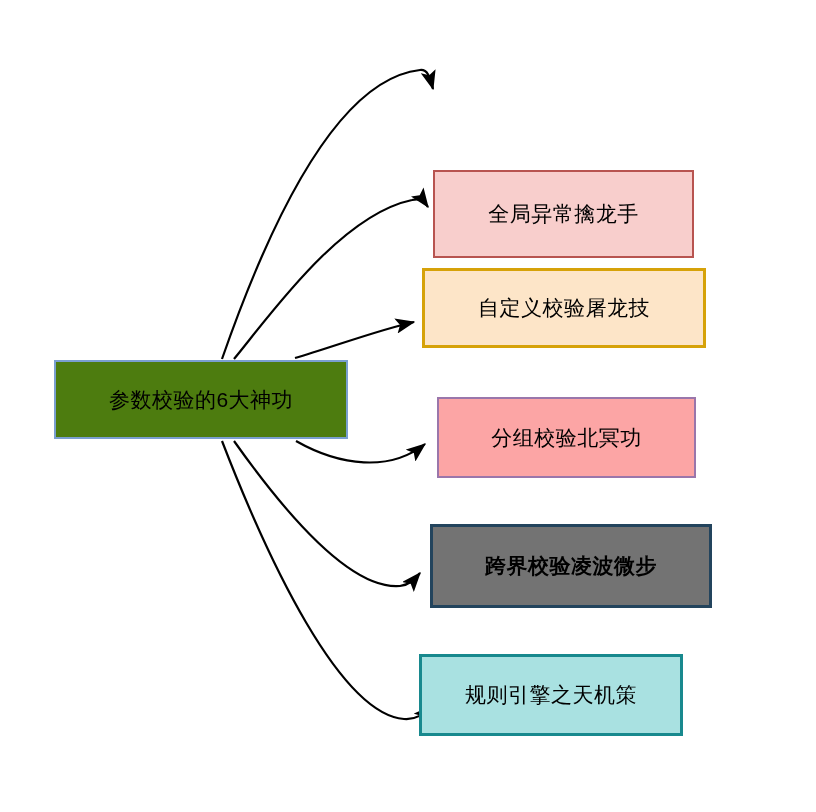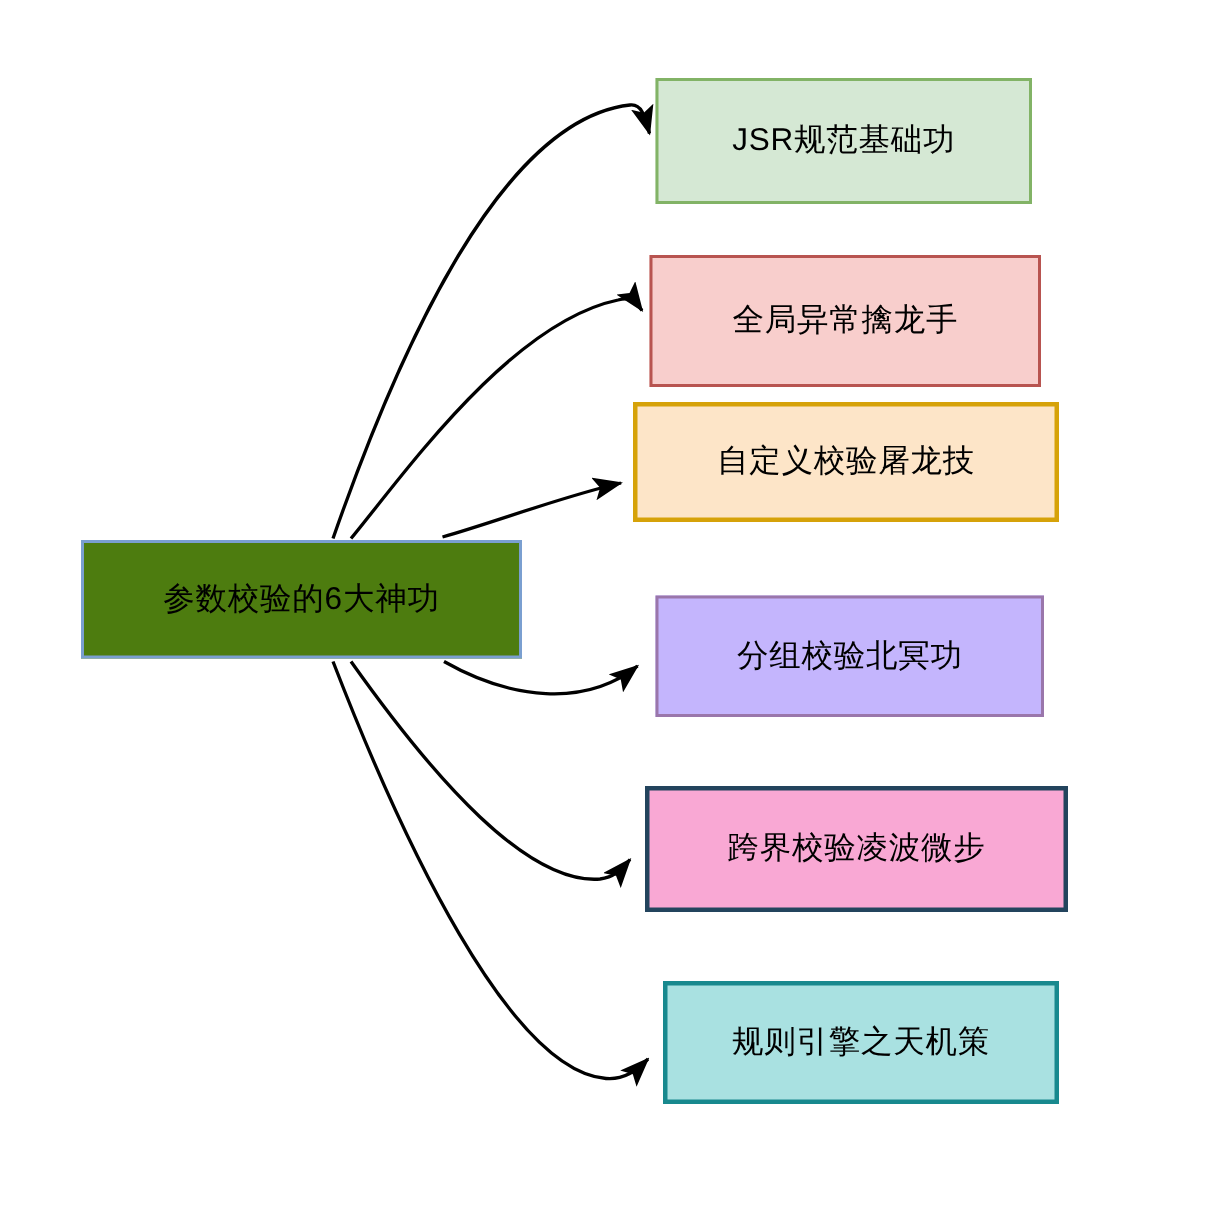--- a/index.html
+++ b/index.html
@@ -78,35 +78,36 @@
     height: 80px;
     background: #fde5c8;
     border: 3px solid #d6a209;
     font-size: 21px;
   }
   #node-group-validation {
     left: 437px;
     top: 397px;
     width: 259px;
     height: 81px;
-    background: #c4b5fd;
+    background: #fca5a5;
     border: 2px solid #9a76ab;
     font-size: 21px;
   }
   #node-cross-field {
     left: 430px;
     top: 524px;
     width: 282px;
     height: 84px;
-    background: #f9a8d4;
+    background: #737373;
     border: 3px solid #23445d;
     font-size: 21px;
+    font-weight: bold;
   }
   #node-rule-engine {
-    left: 442px;
+    left: 419px;
     top: 654px;
     width: 264px;
     height: 82px;
     background: #a9e1e1;
     border: 3px solid #18898e;
     font-size: 21px;
   }
 </style>
 </head>
 <body>
@@ -130,23 +131,20 @@
 
     <path d="M 234,441 C 290,520 352,590 400,586 C 409,585 414,580 420,573" fill="none" stroke="#000000" stroke-width="2.2" marker-end="url(#arrowhead)"></path>
 
     <path d="M 222,441 C 268,560 340,714 404,719 C 416,720 424,714 432,706" fill="none" stroke="#000000" stroke-width="2.2" marker-end="url(#arrowhead)"></path>
   </svg>
 
   <div class="node" id="node-source">
     <span class="node-label">参数校验的6大神功</span>
   </div>
 
-  <div class="node" id="node-jsr">
-    <span class="node-label">JSR规范基础功</span>
-  </div>
 
   <div class="node" id="node-global-exception">
     <span class="node-label">全局异常擒龙手</span>
   </div>
 
   <div class="node" id="node-custom-validation">
     <span class="node-label">自定义校验屠龙技</span>
   </div>
 
   <div class="node" id="node-group-validation">

